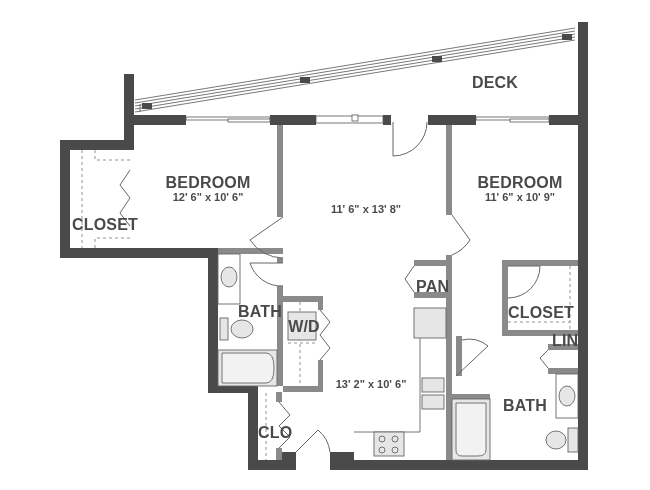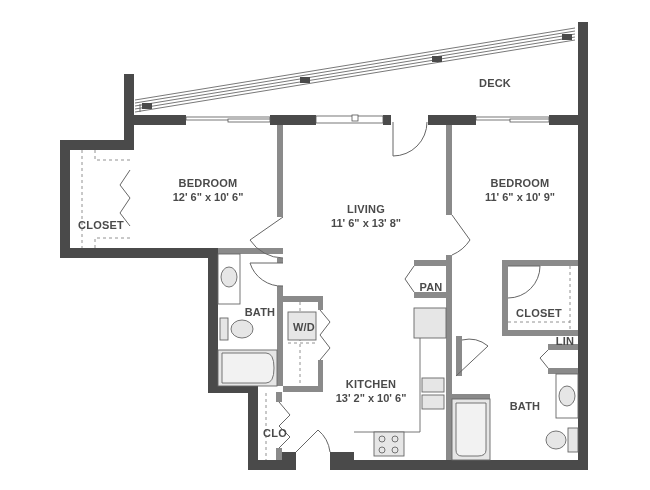--- a/index.html
+++ b/index.html
@@ -1,21 +1,21 @@
 <!DOCTYPE html>
 <html><head>
 <meta charset="utf-8">
 <style>
   html, body { margin:0; padding:0; background:#ffffff; }
   body { width:650px; height:490px; position:relative; overflow:hidden;
          font-family:"Liberation Sans", "DejaVu Sans", sans-serif; }
   svg { position:absolute; left:0; top:0; }
   .lbl { position:absolute; color:#4a4a4a; font-weight:bold; text-align:center;
          white-space:nowrap; line-height:14px; }
-  .lbl .name { font-size:11px; letter-spacing:0.2px; }
+  .lbl .name { font-size:16px; letter-spacing:0.2px; }
   .lbl .dim  { font-size:11px; }
   .small { font-size:11.5px; }
 </style>
 </head>
 <body>
 
 <svg width="650" height="490" viewBox="0 0 650 490">
 
   <g stroke="#555" stroke-width="0.8" fill="none">
     <line x1="135" y1="100" x2="575" y2="28"></line>
@@ -192,21 +192,20 @@
 <div class="lbl" style="left:148px;top:176px;width:120px;">
   <div class="name">BEDROOM</div>
   <div class="dim">12' 6" x 10' 6"</div>
 </div>
 
 <div class="lbl" style="left:72px;top:218px;width:58px;">
   <div class="name small">CLOSET</div>
 </div>
 
 <div class="lbl" style="left:306px;top:202px;width:120px;">
-  <div class="name">LIVING</div>
   <div class="dim">11' 6" x 13' 8"</div>
 </div>
 
 <div class="lbl" style="left:460px;top:176px;width:120px;">
   <div class="name">BEDROOM</div>
   <div class="dim">11' 6" x 10' 9"</div>
 </div>
 
 <div class="lbl" style="left:238px;top:305px;width:44px;">
   <div class="name small">BATH</div>
@@ -222,21 +221,20 @@
 
 <div class="lbl" style="left:508px;top:306px;width:62px;">
   <div class="name small">CLOSET</div>
 </div>
 
 <div class="lbl" style="left:552px;top:334px;width:26px;">
   <div class="name small">LIN</div>
 </div>
 
 <div class="lbl" style="left:316px;top:377px;width:110px;">
-  <div class="name">KITCHEN</div>
   <div class="dim">13' 2" x 10' 6"</div>
 </div>
 
 <div class="lbl" style="left:500px;top:399px;width:50px;">
   <div class="name small">BATH</div>
 </div>
 
 <div class="lbl" style="left:258px;top:426px;width:34px;text-align:center;">
   <div class="name small">CLO</div>
 </div>

